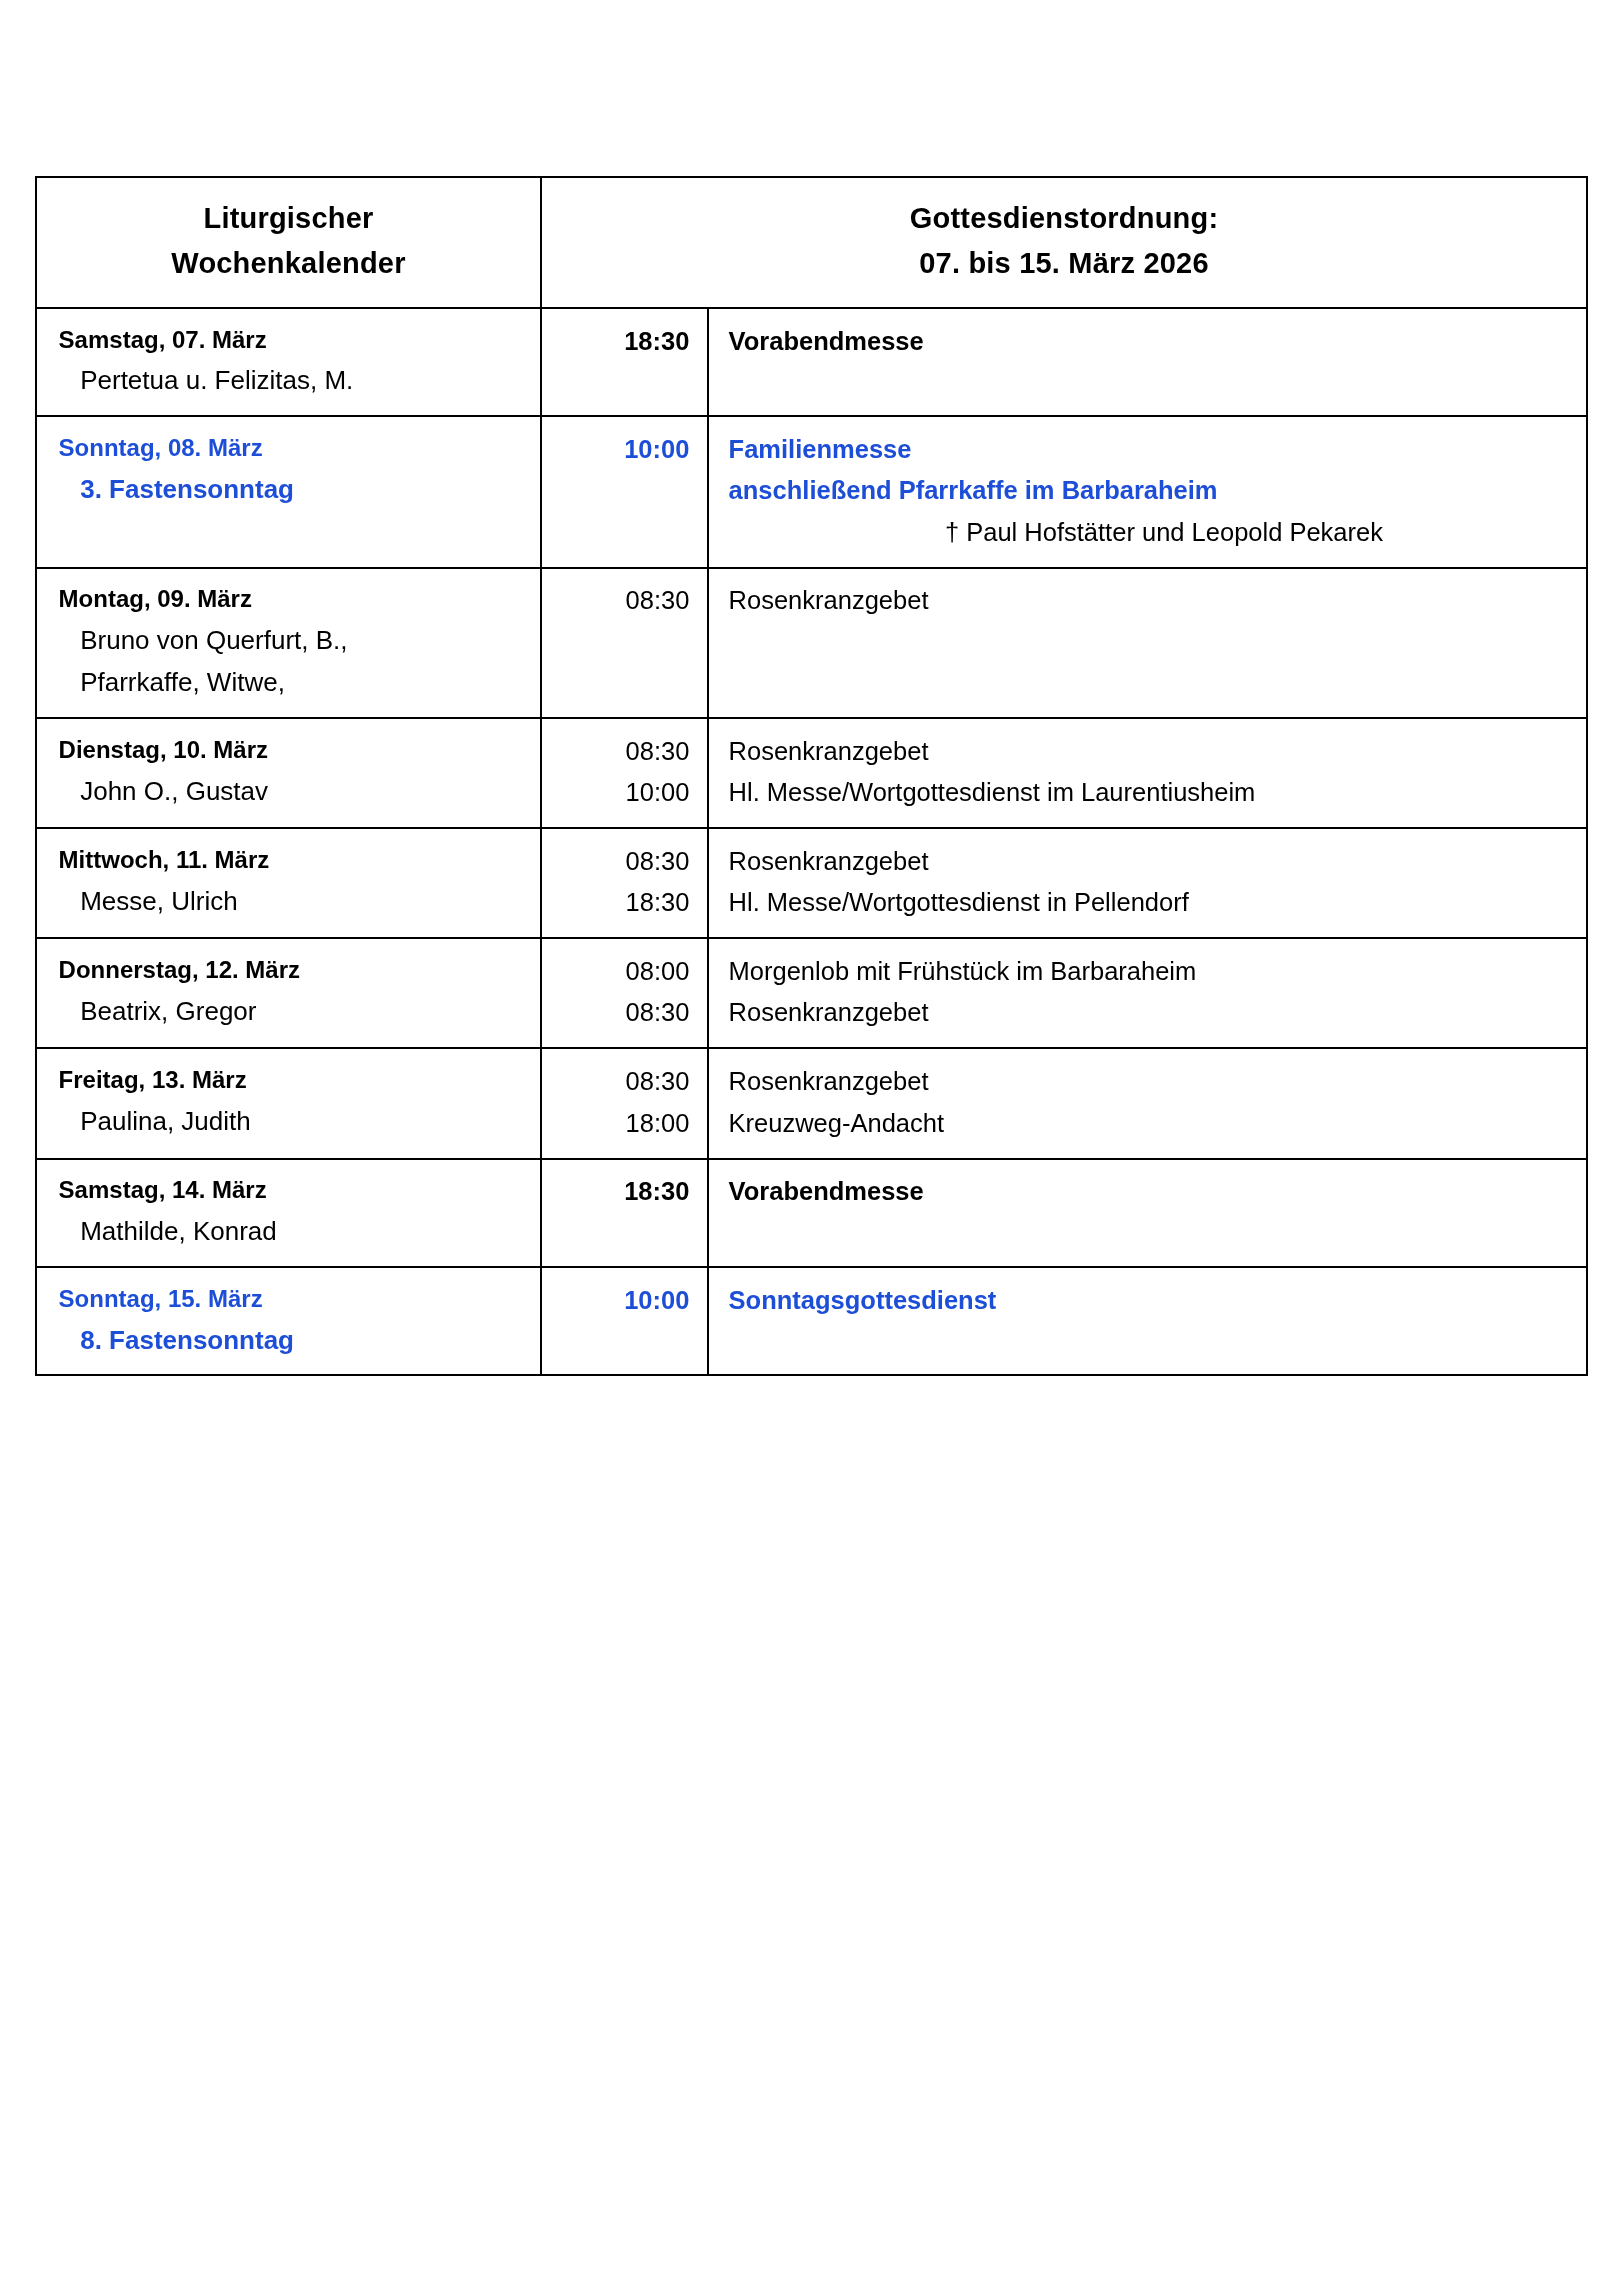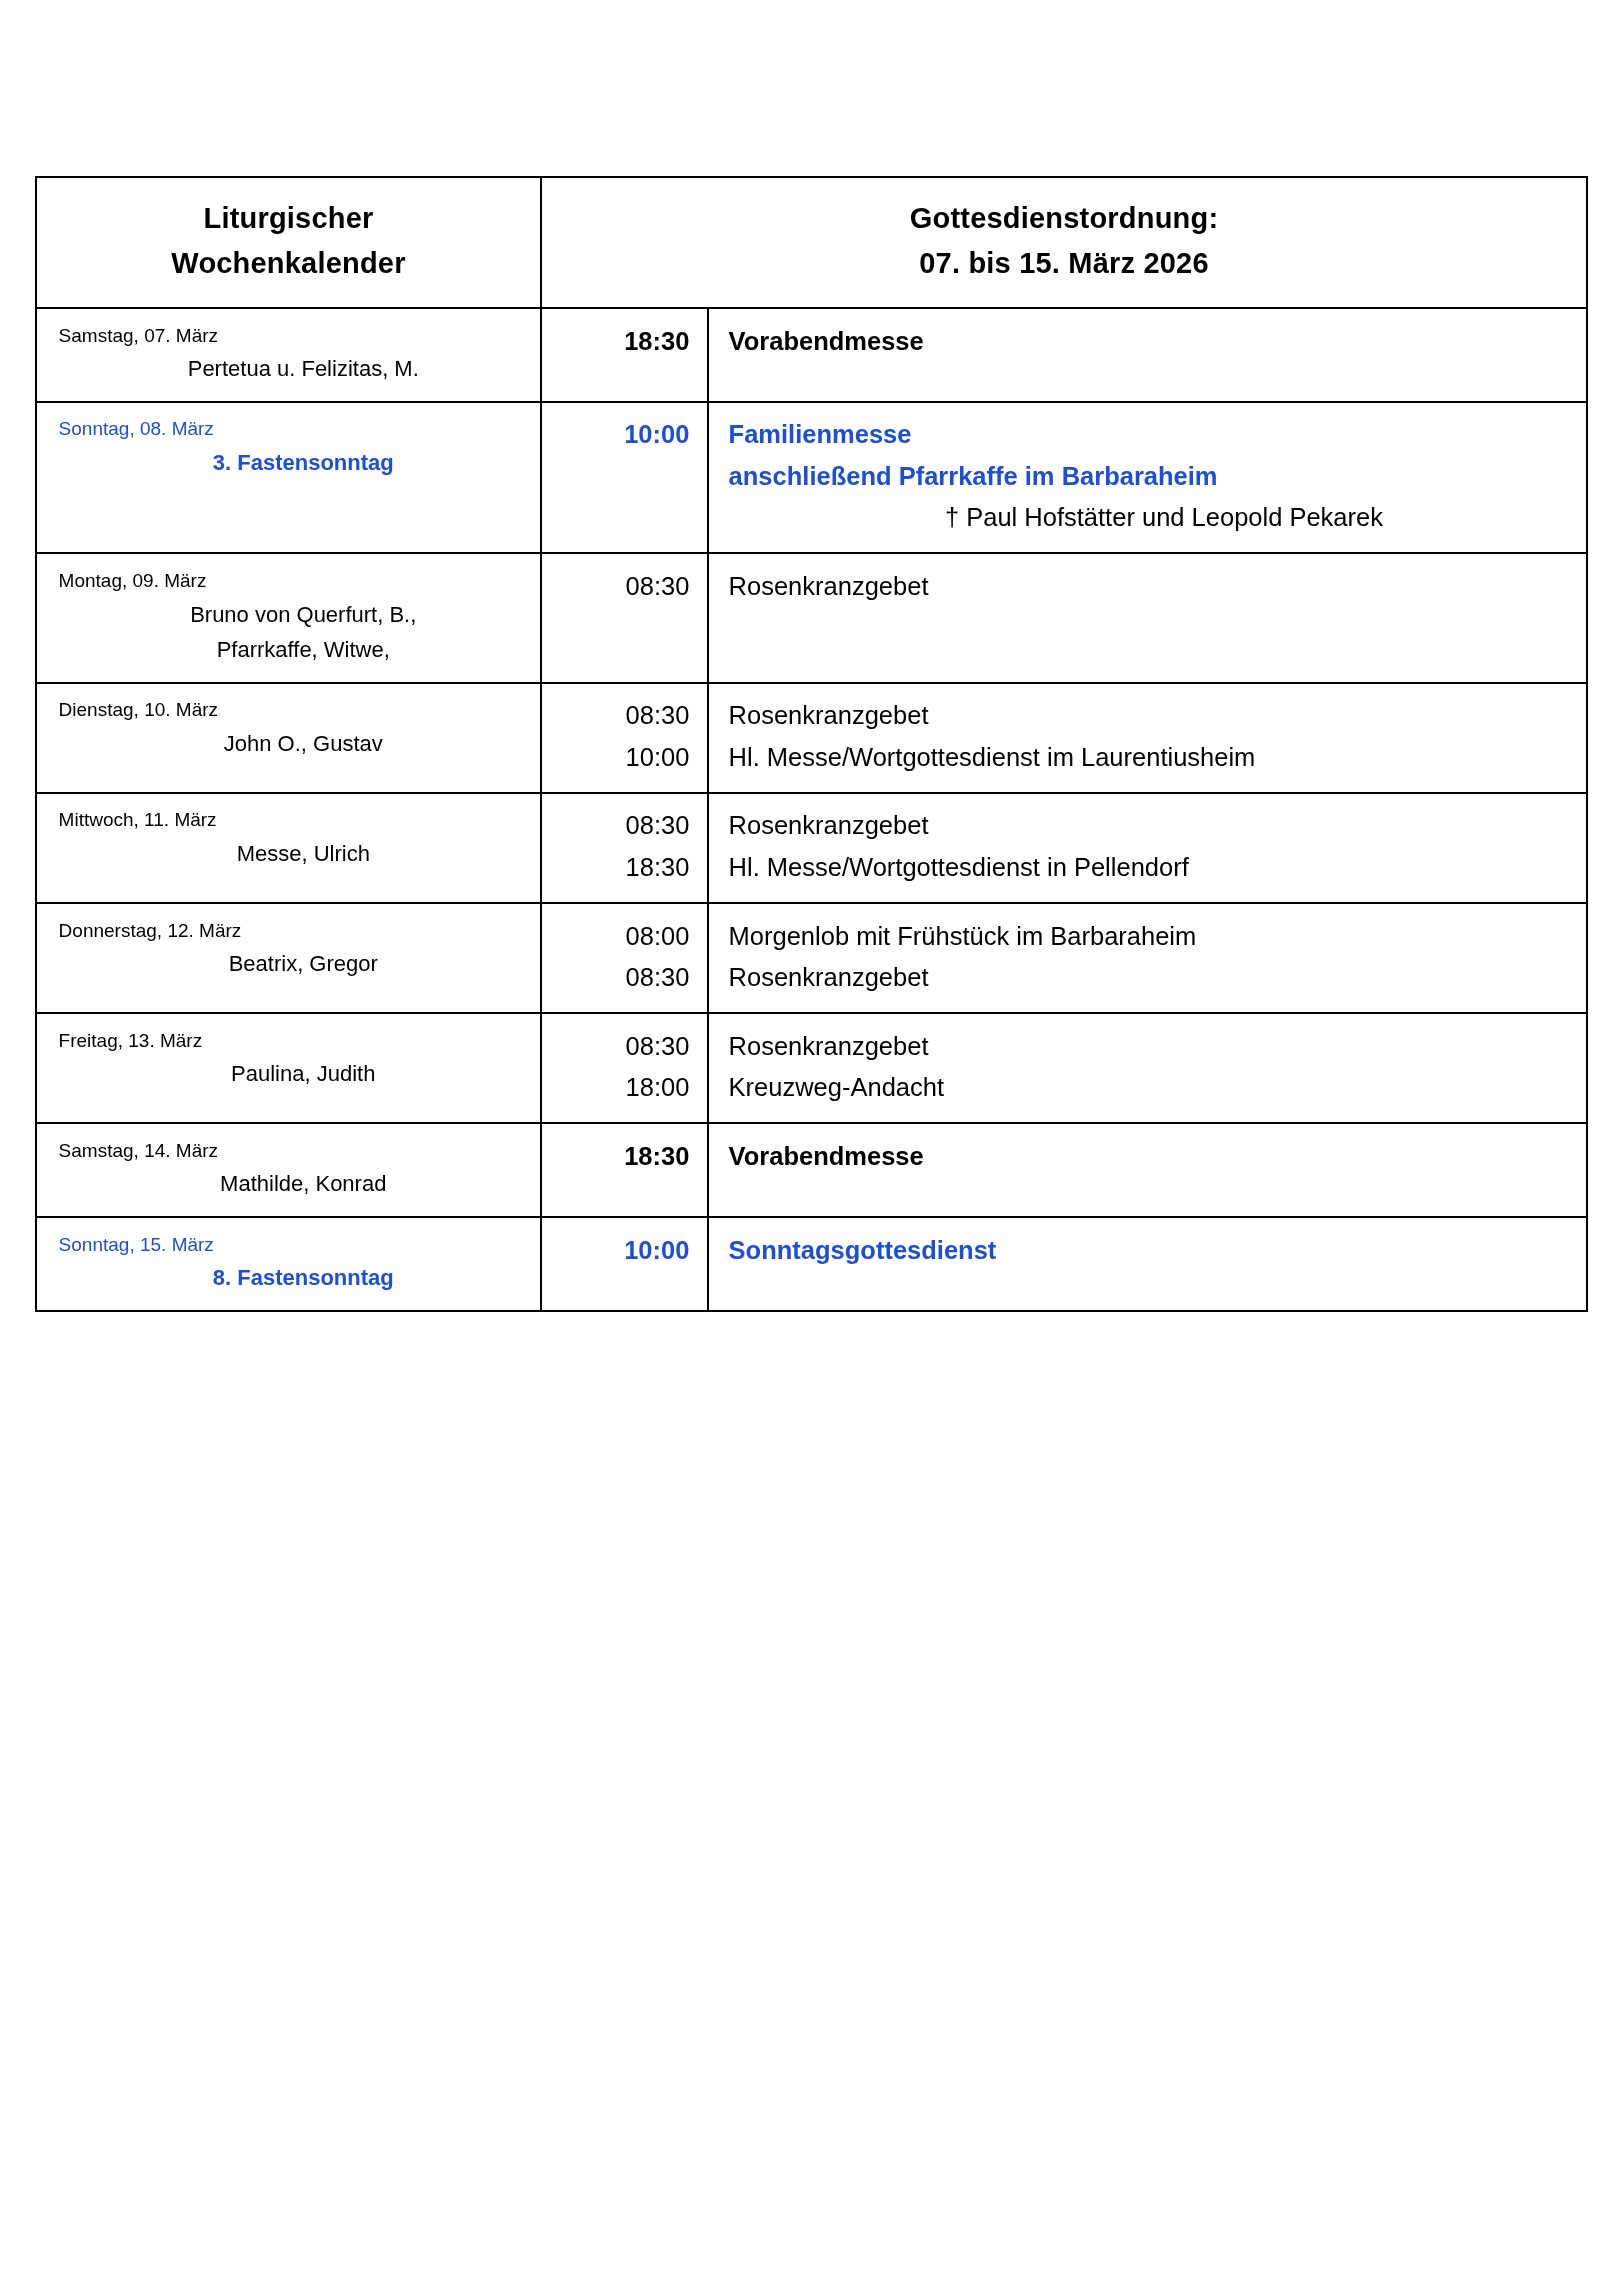--- a/index.html
+++ b/index.html
@@ -51,32 +51,31 @@
     font-weight: bold;
     line-height: 1.58;
     letter-spacing: 0.2px;
   }
 
   
   .day-cell {
     padding: 11.8px 13.7px 13.7px 21.6px !important;
   }
   .day-main {
-    font-size: 19px;
+    font-size: 24px;
+    font-weight: bold;
+    line-height: 1.62;
+    white-space: nowrap;
+  }
+  .day-sub {
+    font-size: 26px;
     font-weight: normal;
     line-height: 1.62;
-    white-space: nowrap;
-  }
-  .day-sub {
-    font-size: 22px;
-    font-weight: normal;
-    line-height: 1.62;
     padding-left: 21.6px;
     white-space: nowrap;
-    text-align: center;
   }
   .day-sub.bold {
     font-weight: bold;
   }
 
   
   .time-cell {
     padding: 11.8px 17.6px 13.7px 17.6px !important;
     text-align: right;
   }

